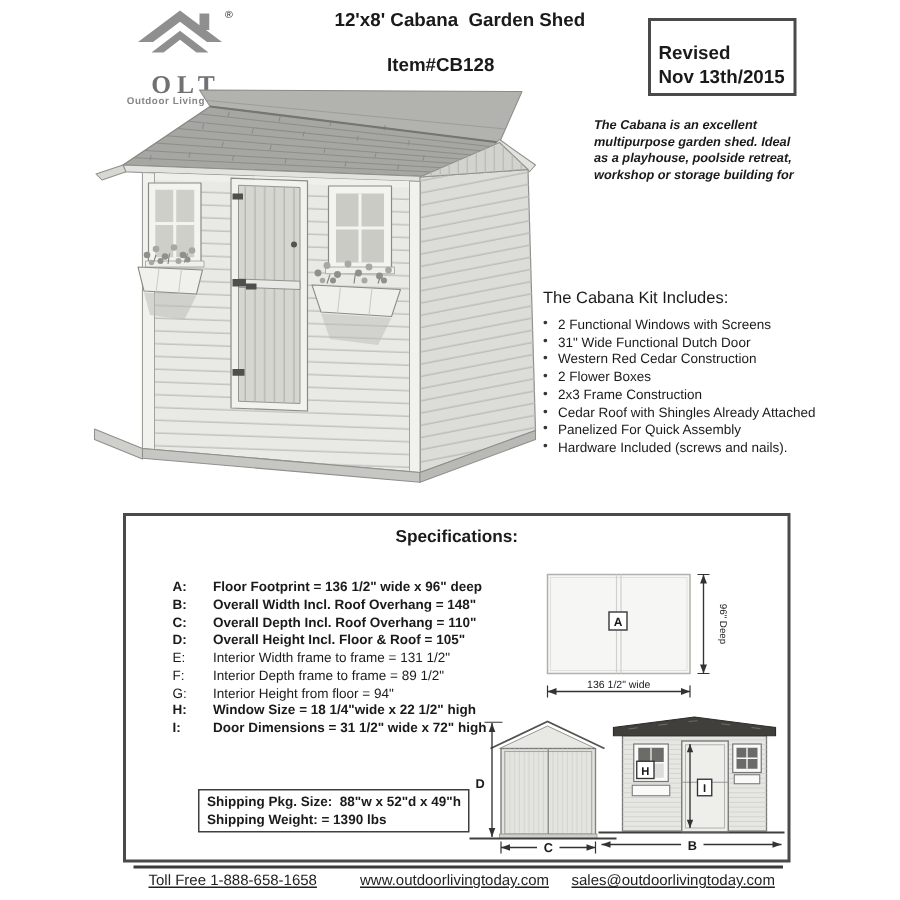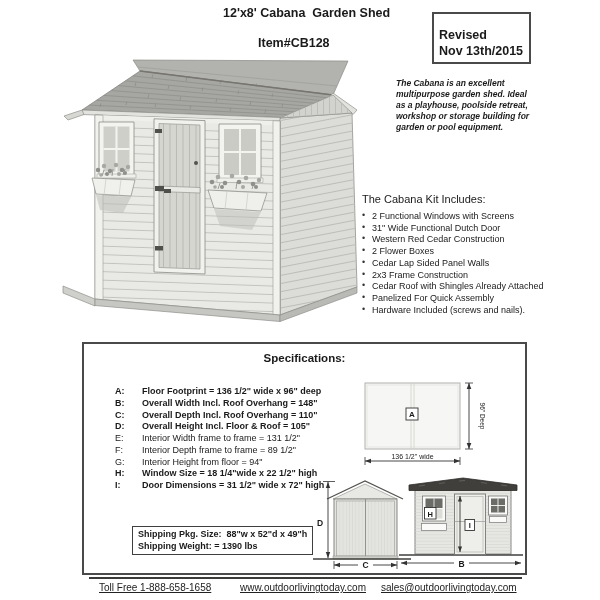--- a/index.html
+++ b/index.html
@@ -42,20 +42,30 @@
   .foot{top:582px;font-size:10px;color:#222;white-space:nowrap;text-decoration:underline;}
   .foot.phone{left:99px;} .foot.web{left:240px;} .foot.mail{left:381px;}
 
   svg text{font-family:"Liberation Sans",sans-serif;fill:#1a1a1a;}
 </style>
 </head>
 <body>
 
 <div class="page">
 
+  <div class="abs logo">
+    <svg width="68" height="40" viewBox="0 0 68 40">
+      <rect x="45" y="5" width="6.5" height="11" fill="#8f8f8f"></rect>
+      <path d="M4,24 L32,3 L60,24 L50,24 L32,10.5 L14,24 Z" fill="#8f8f8f"></path>
+      <path d="M13,31 L32,16.5 L51,31 L43,31 L32,22.5 L21,31 Z" fill="#8f8f8f"></path>
+      <text x="62" y="8" font-size="7" fill="#8f8f8f">®</text>
+    </svg>
+    <div class="logo-brand">OLT</div>
+    <div class="logo-tag">Outdoor Living Today</div>
+  </div>
 
   <div class="abs doc-title pre">12'x8' Cabana  Garden Shed</div>
   <div class="abs doc-item">Item#CB128</div>
 
   <div class="abs revised">
     <div>Revised</div>
     <div>Nov 13th/2015</div>
   </div>
 
   <svg class="abs" style="left:60px;top:58px;" width="330" height="285" viewBox="0 0 330 285">
@@ -180,30 +190,28 @@
         <line x1="188" y1="134" x2="186" y2="152" stroke="#c9c9c5" stroke-width="0.7"></line>
       </g>
     </g>
   </svg>
 
   <div class="abs descr">
     <div>The Cabana is an excellent</div>
     <div>multipurpose garden shed. Ideal</div>
     <div>as a playhouse, poolside retreat,</div>
     <div>workshop or storage building for</div>
-    <div>garden or pool equipment.</div>
   </div>
 
   <div class="abs kit-title">The Cabana Kit Includes:</div>
   <div class="abs kit-list">
     <div class="ki">2 Functional Windows with Screens</div>
     <div class="ki">31" Wide Functional Dutch Door</div>
     <div class="ki">Western Red Cedar Construction</div>
     <div class="ki">2 Flower Boxes</div>
-    <div class="ki">Cedar Lap Sided Panel Walls</div>
     <div class="ki">2x3 Frame Construction</div>
     <div class="ki">Cedar Roof with Shingles Already Attached</div>
     <div class="ki">Panelized For Quick Assembly</div>
     <div class="ki">Hardware Included (screws and nails).</div>
   </div>
 
   <div class="abs specbox">
     <div class="spec-title">Specifications:</div>
 
     <div class="spec-rows">

